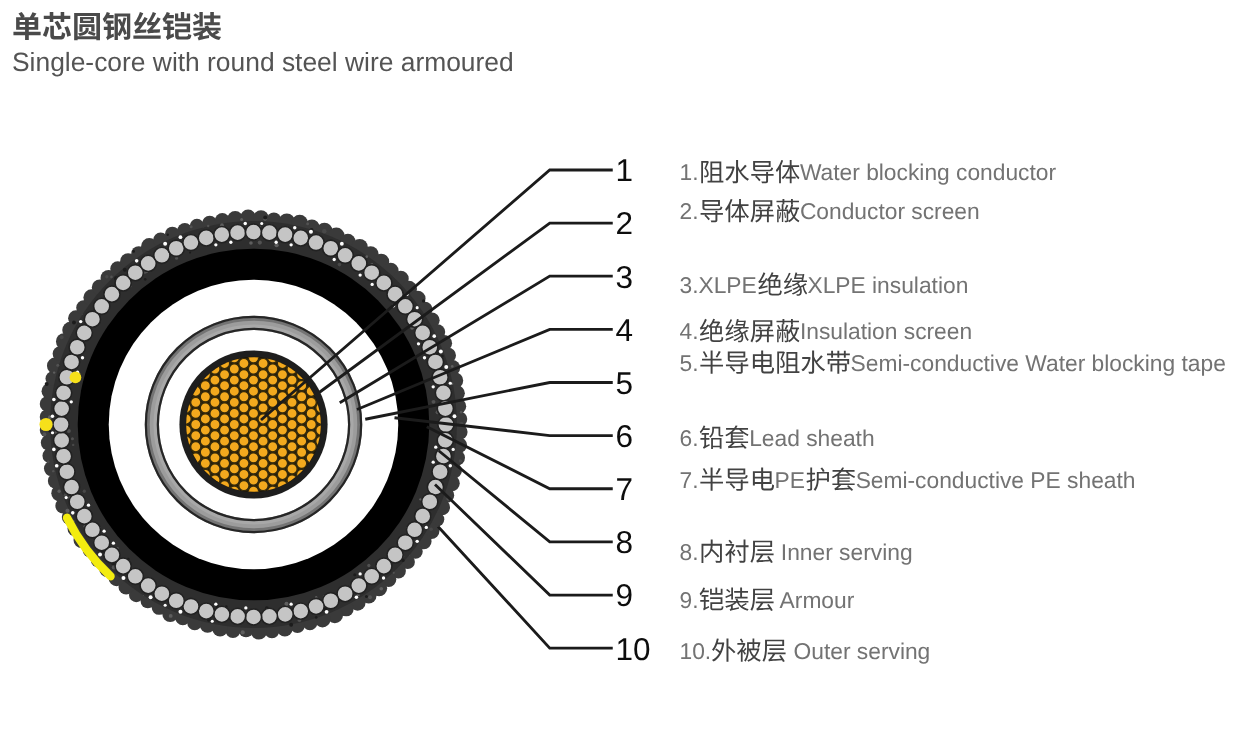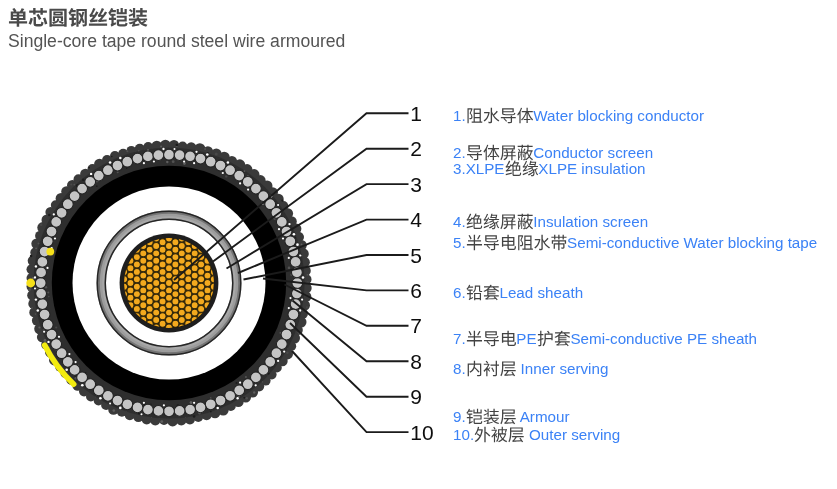--- a/index.html
+++ b/index.html
@@ -1,17 +1,17 @@
 <!DOCTYPE html>
 <html><head><meta charset="utf-8"><style>
 html,body{margin:0;padding:0;background:#fff;width:837px;height:489px;overflow:hidden}
 #page{position:relative;width:837px;height:489px;font-family:"Liberation Sans",sans-serif}
 #d{position:absolute;left:0;top:0}
 .sub{position:absolute;left:8px;top:30.6px;font-size:17.6px;color:#545454;white-space:nowrap}
-.li{position:absolute;left:453px;height:21px;line-height:21px;font-size:15.2px;color:#3b82f6;white-space:nowrap}
+.li{position:absolute;left:453px;height:21px;line-height:21px;font-size:15.2px;color:#737373;white-space:nowrap}
 .ck{display:inline-block}
 </style></head><body>
 <div id="page">
 <div id="d"><svg width="837" height="489" viewBox="0 0 837 489" xmlns="http://www.w3.org/2000/svg" font-family="Liberation Sans, sans-serif">
 <defs>
           <clipPath id="ccl">
             <circle cx="169.0" cy="283.0" r="44.9"></circle>
           </clipPath>
         </defs>
 <rect width="837" height="489" fill="#ffffff"></rect>
@@ -610,38 +610,38 @@
 <text x="410.3" y="156.3" font-size="21" fill="#0d0d0d">2</text>
 <text x="410.3" y="191.7" font-size="21" fill="#0d0d0d">3</text>
 <text x="410.3" y="227.2" font-size="21" fill="#0d0d0d">4</text>
 <text x="410.3" y="262.6" font-size="21" fill="#0d0d0d">5</text>
 <text x="410.3" y="298.0" font-size="21" fill="#0d0d0d">6</text>
 <text x="410.3" y="333.4" font-size="21" fill="#0d0d0d">7</text>
 <text x="410.3" y="368.8" font-size="21" fill="#0d0d0d">8</text>
 <text x="410.3" y="404.3" font-size="21" fill="#0d0d0d">9</text>
 <text x="410.3" y="439.7" font-size="21" fill="#0d0d0d">10</text>
 </svg></div>
-<div class="sub">Single-core tape round steel wire armoured</div>
+<div class="sub">Single-core with round steel wire armoured</div>
 <div class="li" style="top:104.8px">1.<svg class="ck" width="67.6" height="17.24" viewBox="0 0 67.6 17.24" style="vertical-align:-3.30px">
         <g fill="#424242">
           <path transform="translate(0,14.87) scale(0.016900,-0.016900)" d="M450 784V23H336V-47H962V23H879V784ZM521 23V216H804V23ZM521 470H804V285H521ZM521 538V714H804V538ZM87 799V-78H158V731H301C277 664 245 576 213 505C293 425 313 357 314 302C314 270 308 243 291 232C281 226 270 223 257 222C239 221 217 221 192 224C203 204 211 176 211 157C236 156 263 156 285 159C306 161 324 167 340 178C369 199 382 240 382 295C381 358 362 430 282 513C318 592 359 690 391 772L342 802L331 799Z"></path>
           <path transform="translate(16.9,14.87) scale(0.016900,-0.016900)" d="M71 584V508H317C269 310 166 159 39 76C57 65 87 36 100 18C241 118 358 306 407 568L358 587L344 584ZM817 652C768 584 689 495 623 433C592 485 564 540 542 596V838H462V22C462 5 456 1 440 0C424 -1 372 -1 314 1C326 -22 339 -59 343 -81C420 -81 469 -79 500 -65C530 -52 542 -28 542 23V445C633 264 763 106 919 24C932 46 957 77 975 93C854 149 745 253 660 377C730 436 819 527 885 604Z"></path>
           <path transform="translate(33.8,14.87) scale(0.016900,-0.016900)" d="M211 182C274 130 345 53 374 1L430 51C399 100 331 170 270 221H648V11C648 -4 642 -9 622 -10C603 -10 531 -11 457 -9C468 -28 480 -56 484 -76C580 -76 641 -76 677 -65C713 -55 725 -35 725 9V221H944V291H725V369H648V291H62V221H256ZM135 770V508C135 414 185 394 350 394C387 394 709 394 749 394C875 394 908 418 921 521C898 524 868 533 848 544C840 470 826 456 744 456C674 456 397 456 344 456C233 456 213 467 213 509V562H826V800H135ZM213 734H752V629H213Z"></path>
           <path transform="translate(50.7,14.87) scale(0.016900,-0.016900)" d="M251 836C201 685 119 535 30 437C45 420 67 380 74 363C104 397 133 436 160 479V-78H232V605C266 673 296 745 321 816ZM416 175V106H581V-74H654V106H815V175H654V521C716 347 812 179 916 84C930 104 955 130 973 143C865 230 761 398 702 566H954V638H654V837H581V638H298V566H536C474 396 369 226 259 138C276 125 301 99 313 81C419 177 517 342 581 518V175Z"></path>
         </g>
       </svg>Water blocking conductor</div>
-<div class="li" style="top:142px">2.<svg class="ck" width="67.6" height="17.24" viewBox="0 0 67.6 17.24" style="vertical-align:-3.30px">
+<div class="li" style="top:131px">2.<svg class="ck" width="67.6" height="17.24" viewBox="0 0 67.6 17.24" style="vertical-align:-3.30px">
         <g fill="#424242">
           <path transform="translate(0,14.87) scale(0.016900,-0.016900)" d="M211 182C274 130 345 53 374 1L430 51C399 100 331 170 270 221H648V11C648 -4 642 -9 622 -10C603 -10 531 -11 457 -9C468 -28 480 -56 484 -76C580 -76 641 -76 677 -65C713 -55 725 -35 725 9V221H944V291H725V369H648V291H62V221H256ZM135 770V508C135 414 185 394 350 394C387 394 709 394 749 394C875 394 908 418 921 521C898 524 868 533 848 544C840 470 826 456 744 456C674 456 397 456 344 456C233 456 213 467 213 509V562H826V800H135ZM213 734H752V629H213Z"></path>
           <path transform="translate(16.9,14.87) scale(0.016900,-0.016900)" d="M251 836C201 685 119 535 30 437C45 420 67 380 74 363C104 397 133 436 160 479V-78H232V605C266 673 296 745 321 816ZM416 175V106H581V-74H654V106H815V175H654V521C716 347 812 179 916 84C930 104 955 130 973 143C865 230 761 398 702 566H954V638H654V837H581V638H298V566H536C474 396 369 226 259 138C276 125 301 99 313 81C419 177 517 342 581 518V175Z"></path>
           <path transform="translate(33.8,14.87) scale(0.016900,-0.016900)" d="M348 527C370 495 394 453 407 427L477 453C464 478 437 519 417 548ZM211 727H814V625H211ZM136 792V461C136 308 127 104 31 -41C50 -49 83 -70 96 -82C197 68 211 298 211 461V559H893V792ZM739 551C724 514 698 462 673 421H252V357H409V259L408 219H226V154H397C377 88 330 24 215 -26C232 -39 256 -65 265 -82C405 -20 456 65 474 154H681V-81H755V154H947V219H755V357H919V421H747C770 454 796 492 818 528ZM681 219H481L482 257V357H681Z"></path>
           <path transform="translate(50.7,14.87) scale(0.016900,-0.016900)" d="M192 317C187 229 177 142 149 80C161 75 181 64 189 58C217 121 230 216 238 311ZM79 583C112 536 142 473 153 432L214 457C203 498 170 560 138 606ZM354 308C372 237 387 144 390 90L431 103C430 155 413 245 393 317ZM455 610C439 563 408 494 383 450L436 430C462 471 496 533 524 588ZM629 840V775H368V840H294V775H57V709H294V637H368V709H629V635H703V709H944V775H703V840ZM647 630C620 518 578 407 521 328V428H331V632H262V428H83V-80H143V369H270V-67H323V369H459V-6C459 -15 456 -18 446 -18C437 -19 407 -19 375 -18C383 -34 391 -60 393 -77C442 -77 474 -76 494 -67C508 -59 516 -49 519 -32C533 -47 552 -69 559 -81C632 -39 692 13 743 76C792 10 851 -44 921 -81C933 -62 955 -35 972 -21C898 13 835 67 785 136C839 220 877 321 904 440H948V505H683C696 541 707 578 716 615ZM521 281C534 270 547 258 554 251C575 278 595 309 613 343C637 269 666 200 702 139C653 75 594 22 521 -17V-6ZM659 440H831C811 349 782 270 742 201C704 268 674 345 653 427Z"></path>
         </g>
       </svg>Conductor screen</div>
-<div class="li" style="top:158px">3.XLPE<svg class="ck" width="33.8" height="17.24" viewBox="0 0 33.8 17.24" style="vertical-align:-3.30px">
+<div class="li" style="top:180px">3.XLPE<svg class="ck" width="33.8" height="17.24" viewBox="0 0 33.8 17.24" style="vertical-align:-3.30px">
         <g fill="#424242">
           <path transform="translate(0,14.87) scale(0.016900,-0.016900)" d="M39 53 53 -19C151 7 282 38 408 70L401 134C267 102 129 72 39 53ZM58 423C74 430 97 436 225 453C179 387 136 335 117 315C85 278 61 253 39 249C47 230 59 197 62 182C84 195 119 204 395 260C394 275 393 303 395 323L169 281C249 370 327 480 395 591L334 628C315 592 293 556 271 521L138 508C200 595 261 706 309 813L239 846C195 723 118 590 93 556C70 522 52 498 33 494C42 474 54 438 58 423ZM639 492V308H511V492ZM704 492H832V308H704ZM737 674C717 634 691 590 668 560L670 558H481C507 593 532 632 556 674ZM561 851C517 731 444 612 364 534C381 524 409 500 422 488L441 509V58C441 -39 475 -63 585 -63C609 -63 798 -63 824 -63C924 -63 946 -24 957 107C937 112 908 123 890 136C885 26 876 4 821 4C781 4 619 4 588 4C523 4 511 13 511 58V243H902V558H743C778 604 812 661 838 712L791 744L777 740H590C605 770 618 801 630 832Z"></path>
           <path transform="translate(16.9,14.87) scale(0.016900,-0.016900)" d="M46 53 64 -16C150 19 262 65 368 110L354 170C240 125 124 80 46 53ZM498 841C481 761 456 655 435 588H748L734 522H365V461H596C528 414 438 374 355 347C368 336 388 308 396 296C449 316 507 343 560 374C580 356 596 338 611 318C552 272 453 223 376 200C390 187 406 163 415 147C488 175 577 224 640 272C650 251 659 230 665 209C596 134 465 55 357 21C373 7 389 -15 398 -32C493 5 603 72 679 142C687 76 674 21 652 1C638 -15 621 -17 600 -17C582 -17 560 -16 532 -13C544 -33 548 -60 549 -77C573 -78 596 -79 614 -79C650 -78 674 -73 698 -49C750 -7 769 124 720 249L780 277C802 149 846 33 915 -30C927 -12 948 13 963 25C896 77 853 187 832 304C870 324 906 346 938 367L888 412C839 377 761 332 695 301C674 338 646 373 611 404C638 422 663 441 686 461H959V522H801C819 603 838 697 849 772L800 780L789 776H554L567 833ZM773 721 759 643H519L540 721ZM64 423C78 430 102 436 220 451C178 385 139 331 122 311C92 274 70 249 50 245C57 228 68 195 71 182C90 195 121 207 348 268C346 283 344 311 344 330L178 289C248 378 316 484 373 589L316 623C299 587 280 551 260 516L139 504C201 590 260 699 307 806L242 832C198 712 122 583 100 549C78 515 59 492 41 488C50 470 61 437 64 423Z"></path>
         </g>
       </svg>XLPE insulation</div>
 <div class="li" style="top:211.1px">4.<svg class="ck" width="67.6" height="17.24" viewBox="0 0 67.6 17.24" style="vertical-align:-3.30px">
         <g fill="#424242">
           <path transform="translate(0,14.87) scale(0.016900,-0.016900)" d="M39 53 53 -19C151 7 282 38 408 70L401 134C267 102 129 72 39 53ZM58 423C74 430 97 436 225 453C179 387 136 335 117 315C85 278 61 253 39 249C47 230 59 197 62 182C84 195 119 204 395 260C394 275 393 303 395 323L169 281C249 370 327 480 395 591L334 628C315 592 293 556 271 521L138 508C200 595 261 706 309 813L239 846C195 723 118 590 93 556C70 522 52 498 33 494C42 474 54 438 58 423ZM639 492V308H511V492ZM704 492H832V308H704ZM737 674C717 634 691 590 668 560L670 558H481C507 593 532 632 556 674ZM561 851C517 731 444 612 364 534C381 524 409 500 422 488L441 509V58C441 -39 475 -63 585 -63C609 -63 798 -63 824 -63C924 -63 946 -24 957 107C937 112 908 123 890 136C885 26 876 4 821 4C781 4 619 4 588 4C523 4 511 13 511 58V243H902V558H743C778 604 812 661 838 712L791 744L777 740H590C605 770 618 801 630 832Z"></path>
           <path transform="translate(16.9,14.87) scale(0.016900,-0.016900)" d="M46 53 64 -16C150 19 262 65 368 110L354 170C240 125 124 80 46 53ZM498 841C481 761 456 655 435 588H748L734 522H365V461H596C528 414 438 374 355 347C368 336 388 308 396 296C449 316 507 343 560 374C580 356 596 338 611 318C552 272 453 223 376 200C390 187 406 163 415 147C488 175 577 224 640 272C650 251 659 230 665 209C596 134 465 55 357 21C373 7 389 -15 398 -32C493 5 603 72 679 142C687 76 674 21 652 1C638 -15 621 -17 600 -17C582 -17 560 -16 532 -13C544 -33 548 -60 549 -77C573 -78 596 -79 614 -79C650 -78 674 -73 698 -49C750 -7 769 124 720 249L780 277C802 149 846 33 915 -30C927 -12 948 13 963 25C896 77 853 187 832 304C870 324 906 346 938 367L888 412C839 377 761 332 695 301C674 338 646 373 611 404C638 422 663 441 686 461H959V522H801C819 603 838 697 849 772L800 780L789 776H554L567 833ZM773 721 759 643H519L540 721ZM64 423C78 430 102 436 220 451C178 385 139 331 122 311C92 274 70 249 50 245C57 228 68 195 71 182C90 195 121 207 348 268C346 283 344 311 344 330L178 289C248 378 316 484 373 589L316 623C299 587 280 551 260 516L139 504C201 590 260 699 307 806L242 832C198 712 122 583 100 549C78 515 59 492 41 488C50 470 61 437 64 423Z"></path>
           <path transform="translate(33.8,14.87) scale(0.016900,-0.016900)" d="M348 527C370 495 394 453 407 427L477 453C464 478 437 519 417 548ZM211 727H814V625H211ZM136 792V461C136 308 127 104 31 -41C50 -49 83 -70 96 -82C197 68 211 298 211 461V559H893V792ZM739 551C724 514 698 462 673 421H252V357H409V259L408 219H226V154H397C377 88 330 24 215 -26C232 -39 256 -65 265 -82C405 -20 456 65 474 154H681V-81H755V154H947V219H755V357H919V421H747C770 454 796 492 818 528ZM681 219H481L482 257V357H681Z"></path>
@@ -657,40 +657,40 @@
           <path transform="translate(67.6,14.87) scale(0.016900,-0.016900)" d="M71 584V508H317C269 310 166 159 39 76C57 65 87 36 100 18C241 118 358 306 407 568L358 587L344 584ZM817 652C768 584 689 495 623 433C592 485 564 540 542 596V838H462V22C462 5 456 1 440 0C424 -1 372 -1 314 1C326 -22 339 -59 343 -81C420 -81 469 -79 500 -65C530 -52 542 -28 542 23V445C633 264 763 106 919 24C932 46 957 77 975 93C854 149 745 253 660 377C730 436 819 527 885 604Z"></path>
           <path transform="translate(84.5,14.87) scale(0.016900,-0.016900)" d="M78 504V301H151V439H458V326H187V10H262V259H458V-80H535V259H754V91C754 79 750 76 737 75C723 75 679 74 626 76C637 57 647 30 651 10C719 10 765 10 793 22C822 32 830 52 830 90V326H535V439H847V301H924V504ZM716 835V721H535V835H460V721H289V835H214V721H51V655H214V553H289V655H460V555H535V655H716V550H790V655H951V721H790V835Z"></path>
         </g>
       </svg>Semi-conductive Water blocking tape</div>
 <div class="li" style="top:281.9px">6.<svg class="ck" width="33.8" height="17.24" viewBox="0 0 33.8 17.24" style="vertical-align:-3.30px">
         <g fill="#424242">
           <path transform="translate(0,14.87) scale(0.016900,-0.016900)" d="M479 352V-82H550V-21H816V-78H889V352ZM550 46V287H816V46ZM521 790V674C521 591 505 486 403 409C418 400 444 375 455 361C566 447 589 574 589 673V722H770V506C770 436 783 408 846 408C859 408 899 408 912 408C928 408 948 409 960 413C957 429 955 453 954 470C942 467 922 466 911 466C900 466 865 466 855 466C842 466 839 475 839 504V790ZM181 838C149 744 92 655 29 596C42 580 62 541 68 526C105 562 140 607 171 658H421V727H209C224 757 238 787 249 818ZM56 344V275H209V73C209 25 174 -10 154 -24C166 -36 186 -63 194 -78C211 -61 238 -45 424 52C419 67 413 96 411 115L280 50V275H411V344H280V479H393V547H102V479H209V344Z"></path>
           <path transform="translate(16.9,14.87) scale(0.016900,-0.016900)" d="M586 675C615 639 651 604 690 571H327C365 604 398 639 427 675ZM163 -56C196 -44 246 -42 757 -15C780 -39 800 -62 814 -80L880 -43C839 7 758 86 695 141L633 109C656 88 680 65 704 41L269 21C318 56 367 99 412 145H940V209H333V276H746V330H333V394H746V448H333V511H741V530C799 486 861 449 917 423C928 441 951 467 967 481C865 520 749 595 670 675H936V741H475C493 769 509 798 523 826L444 840C430 808 411 774 387 741H67V675H333C262 597 163 524 37 470C53 457 74 431 84 414C148 443 205 477 256 514V209H61V145H312C267 98 219 59 201 47C178 29 159 18 140 15C149 -4 159 -40 163 -56Z"></path>
         </g>
       </svg>Lead sheath</div>
-<div class="li" style="top:328px">7.<svg class="ck" width="50.7" height="17.24" viewBox="0 0 50.7 17.24" style="vertical-align:-3.30px">
+<div class="li" style="top:310px">7.<svg class="ck" width="50.7" height="17.24" viewBox="0 0 50.7 17.24" style="vertical-align:-3.30px">
         <g fill="#424242">
           <path transform="translate(0,14.87) scale(0.016900,-0.016900)" d="M147 787C194 716 243 620 262 561L334 592C314 652 263 745 215 814ZM779 817C750 746 698 647 656 587L722 561C764 620 817 711 858 789ZM458 841V516H118V442H458V281H53V206H458V-78H536V206H948V281H536V442H890V516H536V841Z"></path>
           <path transform="translate(16.9,14.87) scale(0.016900,-0.016900)" d="M211 182C274 130 345 53 374 1L430 51C399 100 331 170 270 221H648V11C648 -4 642 -9 622 -10C603 -10 531 -11 457 -9C468 -28 480 -56 484 -76C580 -76 641 -76 677 -65C713 -55 725 -35 725 9V221H944V291H725V369H648V291H62V221H256ZM135 770V508C135 414 185 394 350 394C387 394 709 394 749 394C875 394 908 418 921 521C898 524 868 533 848 544C840 470 826 456 744 456C674 456 397 456 344 456C233 456 213 467 213 509V562H826V800H135ZM213 734H752V629H213Z"></path>
           <path transform="translate(33.8,14.87) scale(0.016900,-0.016900)" d="M452 408V264H204V408ZM531 408H788V264H531ZM452 478H204V621H452ZM531 478V621H788V478ZM126 695V129H204V191H452V85C452 -32 485 -63 597 -63C622 -63 791 -63 818 -63C925 -63 949 -10 962 142C939 148 907 162 887 176C880 46 870 13 814 13C778 13 632 13 602 13C542 13 531 25 531 83V191H865V695H531V838H452V695Z"></path>
         </g>
       </svg>PE<svg class="ck" width="33.8" height="17.24" viewBox="0 0 33.8 17.24" style="vertical-align:-3.30px">
         <g fill="#424242">
           <path transform="translate(0,14.87) scale(0.016900,-0.016900)" d="M188 839V638H54V566H188V350C132 334 80 319 38 309L59 235L188 274V14C188 0 183 -4 170 -4C158 -5 117 -5 71 -4C82 -25 90 -57 94 -76C161 -76 201 -74 226 -62C252 -50 261 -28 261 14V297L383 335L372 404L261 371V566H377V638H261V839ZM591 811C627 766 666 708 684 667H447V400C447 266 434 93 323 -29C340 -40 371 -67 383 -82C487 32 515 198 521 337H850V274H925V667H686L754 697C736 736 697 793 658 837ZM850 408H522V599H850Z"></path>
           <path transform="translate(16.9,14.87) scale(0.016900,-0.016900)" d="M586 675C615 639 651 604 690 571H327C365 604 398 639 427 675ZM163 -56C196 -44 246 -42 757 -15C780 -39 800 -62 814 -80L880 -43C839 7 758 86 695 141L633 109C656 88 680 65 704 41L269 21C318 56 367 99 412 145H940V209H333V276H746V330H333V394H746V448H333V511H741V530C799 486 861 449 917 423C928 441 951 467 967 481C865 520 749 595 670 675H936V741H475C493 769 509 798 523 826L444 840C430 808 411 774 387 741H67V675H333C262 597 163 524 37 470C53 457 74 431 84 414C148 443 205 477 256 514V209H61V145H312C267 98 219 59 201 47C178 29 159 18 140 15C149 -4 159 -40 163 -56Z"></path>
         </g>
       </svg>Semi-conductive PE sheath</div>
 <div class="li" style="top:358px">8.<svg class="ck" width="50.7" height="17.24" viewBox="0 0 50.7 17.24" style="vertical-align:-3.30px">
         <g fill="#424242">
           <path transform="translate(0,14.87) scale(0.016900,-0.016900)" d="M99 669V-82H173V595H462C457 463 420 298 199 179C217 166 242 138 253 122C388 201 460 296 498 392C590 307 691 203 742 135L804 184C742 259 620 376 521 464C531 509 536 553 538 595H829V20C829 2 824 -4 804 -5C784 -5 716 -6 645 -3C656 -24 668 -58 671 -79C761 -79 823 -79 858 -67C892 -54 903 -30 903 19V669H539V840H463V669Z"></path>
           <path transform="translate(16.9,14.87) scale(0.016900,-0.016900)" d="M160 796C199 757 242 703 261 666L319 709C298 744 255 795 214 833ZM495 412C542 339 587 240 603 175L673 204C654 269 608 365 558 437ZM52 662V593H306C244 458 135 320 33 241C47 228 69 194 77 175C117 209 158 252 198 300V-80H272V317C313 269 362 210 384 178L430 236L350 322C378 349 411 383 442 415L392 456C374 428 343 389 315 359L273 400C323 474 368 556 398 638L356 665L343 662ZM758 836V609H450V536H758V21C758 2 750 -3 731 -5C713 -5 651 -5 583 -3C594 -25 606 -60 610 -81C701 -81 756 -79 787 -65C819 -54 833 -31 833 21V536H955V609H833V836Z"></path>
           <path transform="translate(33.8,14.87) scale(0.016900,-0.016900)" d="M304 456V389H873V456ZM209 727H811V607H209ZM133 792V499C133 340 124 117 31 -40C50 -47 83 -66 98 -78C195 86 209 331 209 499V542H886V792ZM288 -64C319 -52 367 -48 803 -19C818 -45 832 -70 842 -89L911 -55C877 6 806 112 751 189L686 162C712 126 740 83 766 41L380 18C433 74 487 145 533 218H943V284H239V218H438C394 142 338 72 320 52C298 27 278 9 261 6C270 -13 283 -49 288 -64Z"></path>
         </g>
       </svg> Inner serving</div>
-<div class="li" style="top:406px">9.<svg class="ck" width="50.7" height="17.24" viewBox="0 0 50.7 17.24" style="vertical-align:-3.30px">
+<div class="li" style="top:390px">9.<svg class="ck" width="50.7" height="17.24" viewBox="0 0 50.7 17.24" style="vertical-align:-3.30px">
         <g fill="#424242">
           <path transform="translate(0,14.87) scale(0.016900,-0.016900)" d="M169 837C138 744 84 654 25 595C37 579 57 541 63 525C98 560 131 605 161 655H389V726H199C214 756 226 787 237 818ZM49 344V275H191V64C191 24 170 6 155 -3C167 -18 183 -51 188 -69C204 -53 231 -38 401 50C396 65 390 95 388 114L262 54V275H400V344H262V479H371V547H100V479H191V344ZM437 794V557H928V794H857V621H718V840H647V621H506V794ZM447 259V43C447 -40 479 -60 595 -60C620 -60 809 -60 836 -60C931 -60 956 -30 966 88C946 92 916 103 899 115C893 21 885 7 831 7C789 7 630 7 599 7C531 7 519 13 519 43V193H925V456H440V390H853V259Z"></path>
           <path transform="translate(16.9,14.87) scale(0.016900,-0.016900)" d="M68 742C113 711 166 665 190 634L238 682C213 713 158 756 114 785ZM439 375C451 355 463 331 472 309H52V247H400C307 181 166 127 37 102C51 88 70 63 80 46C139 60 201 80 260 105V39C260 -2 227 -18 208 -24C217 -39 229 -68 233 -85C254 -73 289 -64 575 0C574 14 575 43 578 60L333 10V139C395 170 451 207 494 247C574 84 720 -26 918 -74C926 -54 946 -26 961 -12C867 7 783 41 715 89C774 116 843 153 894 189L839 230C797 197 727 155 668 125C627 160 593 201 567 247H949V309H557C546 337 528 370 511 396ZM624 840V702H386V636H624V477H416V411H916V477H699V636H935V702H699V840ZM37 485 63 422 272 519V369H342V840H272V588C184 549 97 509 37 485Z"></path>
           <path transform="translate(33.8,14.87) scale(0.016900,-0.016900)" d="M304 456V389H873V456ZM209 727H811V607H209ZM133 792V499C133 340 124 117 31 -40C50 -47 83 -66 98 -78C195 86 209 331 209 499V542H886V792ZM288 -64C319 -52 367 -48 803 -19C818 -45 832 -70 842 -89L911 -55C877 6 806 112 751 189L686 162C712 126 740 83 766 41L380 18C433 74 487 145 533 218H943V284H239V218H438C394 142 338 72 320 52C298 27 278 9 261 6C270 -13 283 -49 288 -64Z"></path>
         </g>
       </svg> Armour</div>
 <div class="li" style="top:423.6px">10.<svg class="ck" width="50.7" height="17.24" viewBox="0 0 50.7 17.24" style="vertical-align:-3.30px">
         <g fill="#424242">
           <path transform="translate(0,14.87) scale(0.016900,-0.016900)" d="M231 841C195 665 131 500 39 396C57 385 89 361 103 348C159 418 207 511 245 616H436C419 510 393 418 358 339C315 375 256 418 208 448L163 398C217 362 282 312 325 272C253 141 156 50 38 -10C58 -23 88 -53 101 -72C315 45 472 279 525 674L473 690L458 687H269C283 732 295 779 306 827ZM611 840V-79H689V467C769 400 859 315 904 258L966 311C912 374 802 470 716 537L689 516V840Z"></path>
           <path transform="translate(16.9,14.87) scale(0.016900,-0.016900)" d="M140 808C167 764 202 705 216 666L277 701C260 737 226 794 197 836ZM40 663V594H275C220 466 121 334 30 259C41 246 59 210 65 190C102 224 141 266 178 313V-79H248V324C282 277 320 218 338 187L379 245L308 336C337 361 371 397 403 430L356 472C337 444 305 403 278 373L248 409V412C293 483 332 560 360 637L322 666L311 663ZM424 692V431C424 292 413 106 307 -25C323 -34 351 -58 362 -73C463 53 488 236 492 381H501C535 276 584 184 648 109C584 51 510 8 432 -18C446 -33 464 -61 473 -79C554 -48 630 -3 697 58C759 -1 834 -46 920 -76C931 -56 952 -27 967 -12C882 13 808 54 747 108C821 192 879 299 911 433L866 451L852 447H709V622H864C852 575 838 528 826 495L889 480C910 530 934 612 954 682L901 695L890 692H709V840H639V692ZM639 622V447H493V622ZM824 381C796 294 752 220 697 158C641 221 598 296 568 381Z"></path>

